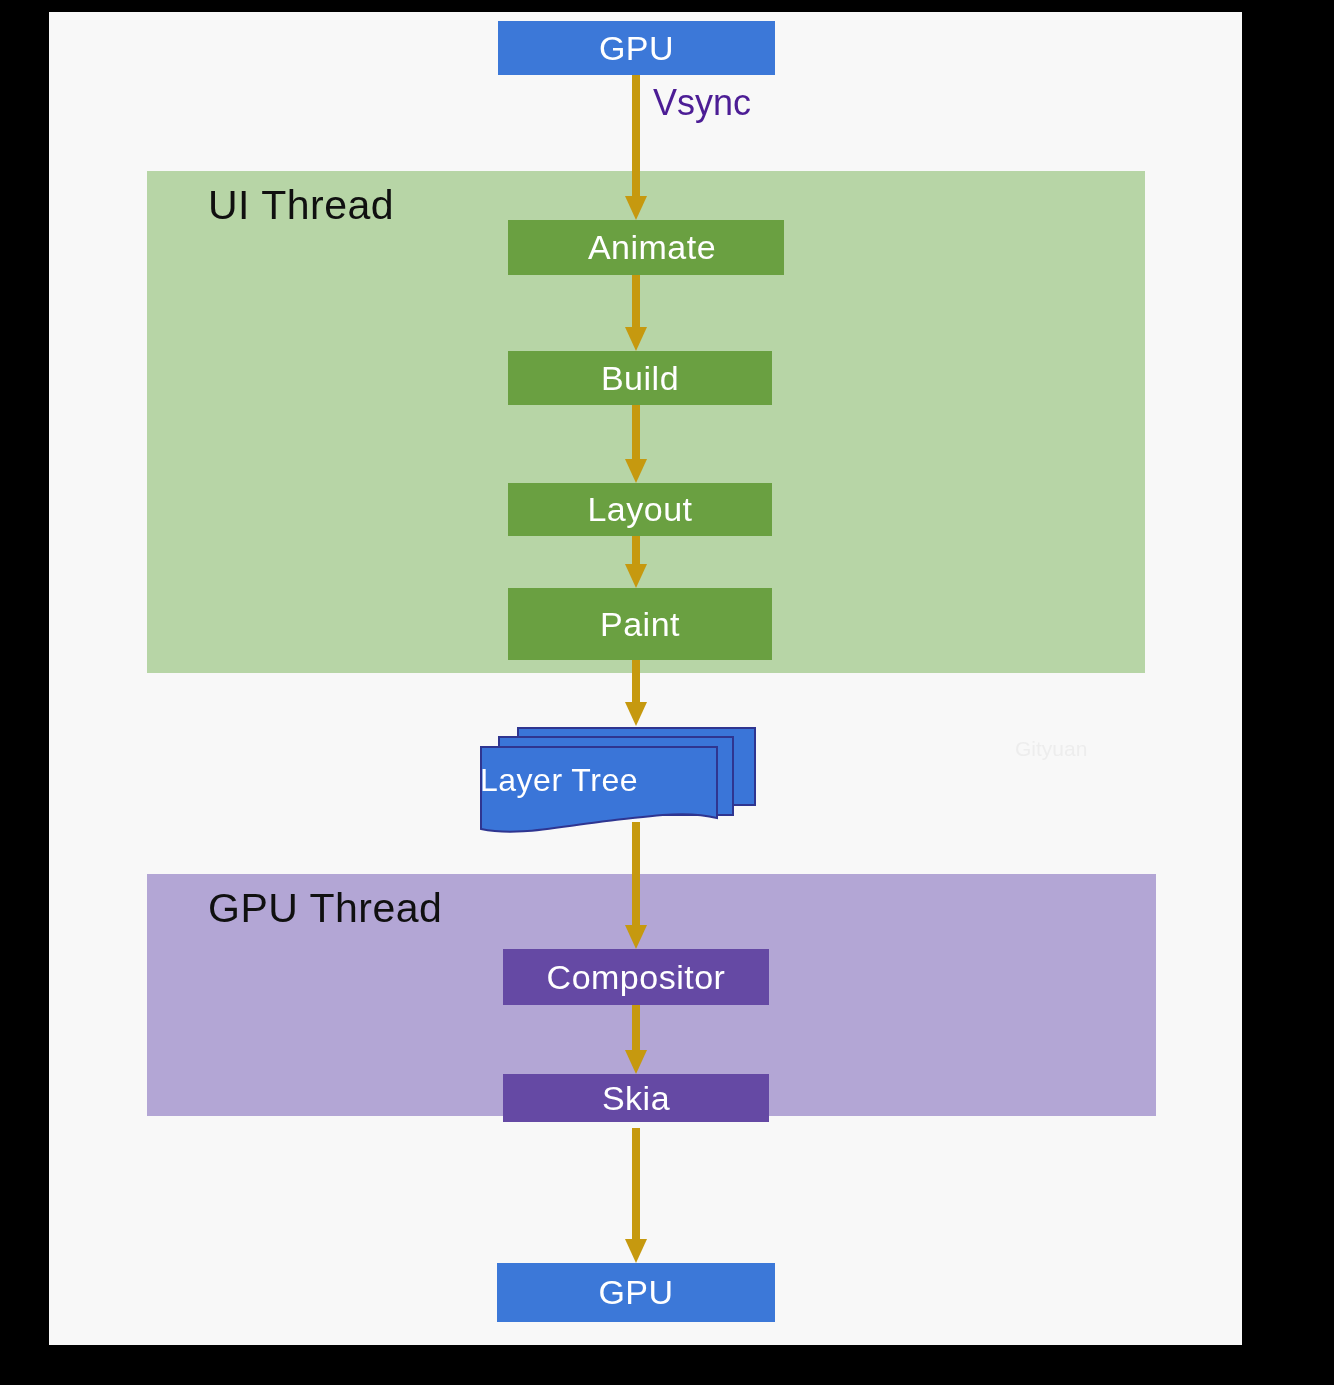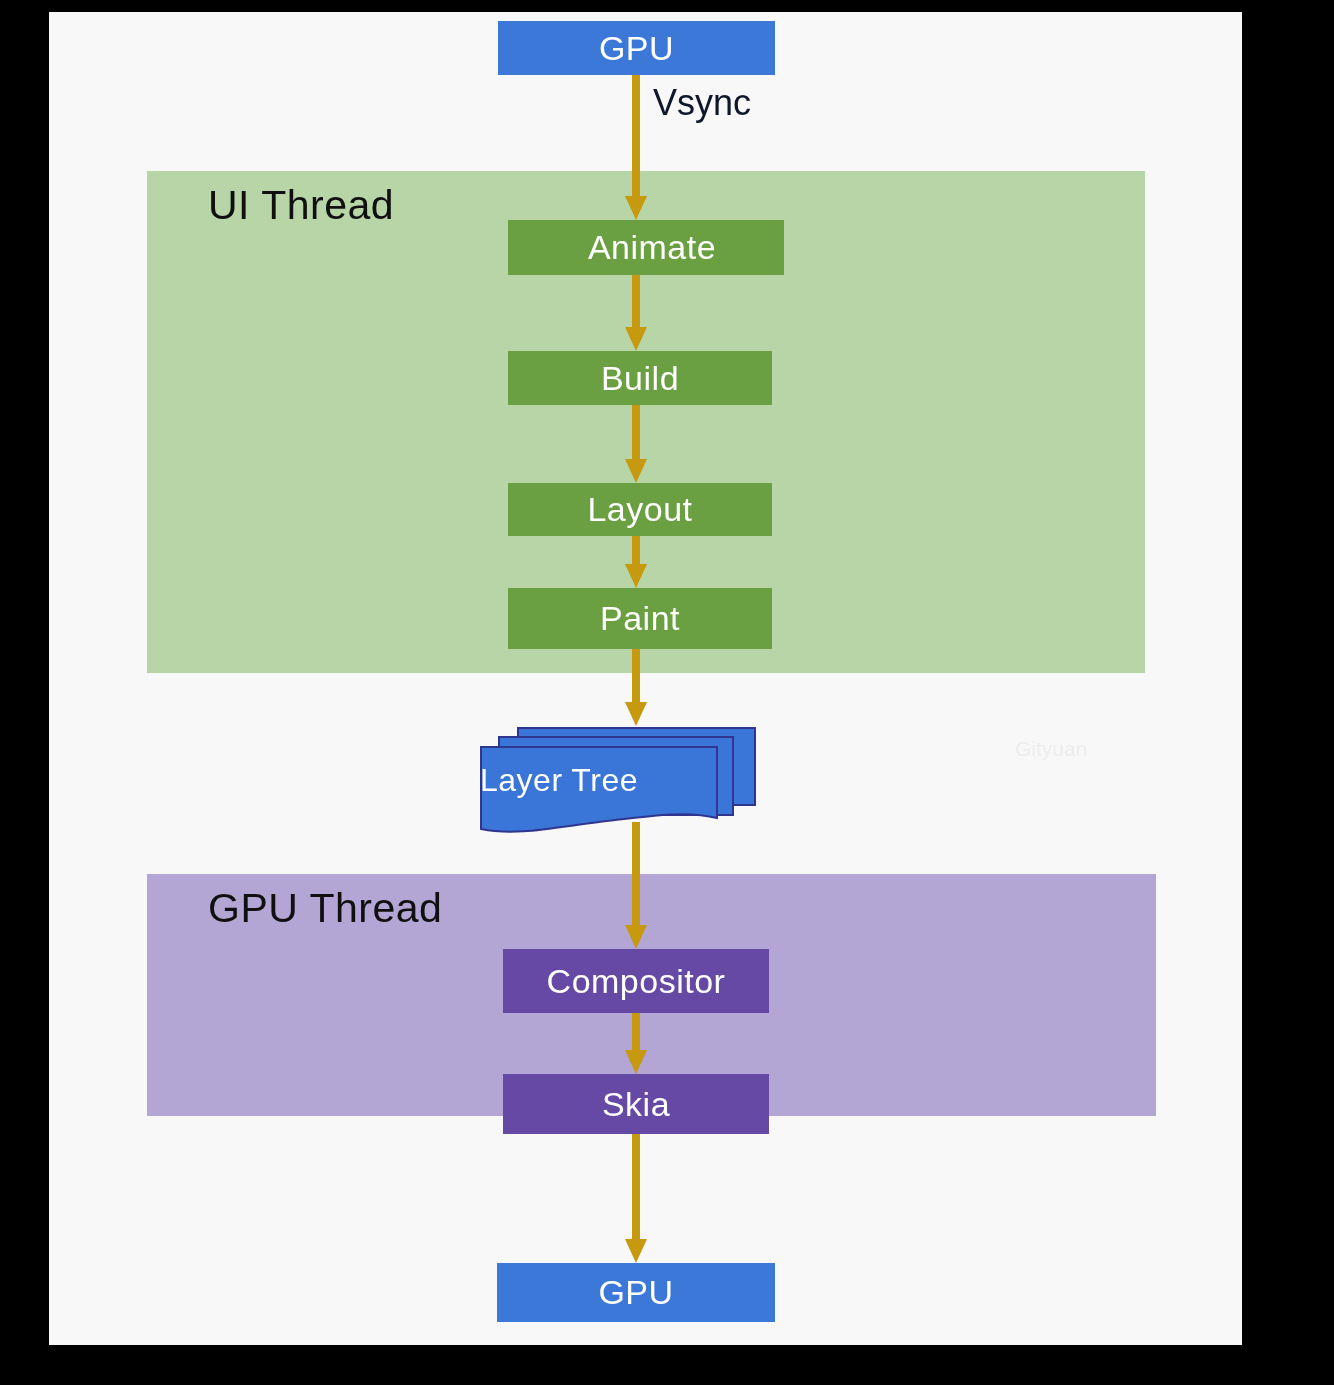--- a/index.html
+++ b/index.html
@@ -22,23 +22,23 @@
     display:flex; align-items:center; justify-content:center;
     letter-spacing:0.5px;
   }
   .node-blue   { background:#3c78d8; }
   .node-green  { background:#6aa041; }
   .node-purple { background:#6549a4; }
   #node-gpu-top    { left:449px; top:9px;    width:277px; height:54px; }
   #node-animate    { left:459px; top:208px;  width:264px; height:55px;padding-left:12px; }
   #node-build      { left:459px; top:339px;  width:264px; height:54px; }
   #node-layout     { left:459px; top:471px;  width:264px; height:53px; }
-  #node-paint      { left:459px; top:576px;  width:264px; height:61px; }
-  #node-compositor { left:454px; top:937px;  width:266px; height:64px; }
-  #node-skia       { left:454px; top:1062px; width:266px; height:60px; }
+  #node-paint      { left:459px; top:576px;  width:264px; height:72px; }
+  #node-compositor { left:454px; top:937px;  width:266px; height:56px; }
+  #node-skia       { left:454px; top:1062px; width:266px; height:48px; }
   #node-gpu-bottom { left:448px; top:1251px; width:278px; height:59px; }
 
   .arrow {
     position:absolute; left:576px; width:22px;
     display:flex; flex-direction:column; align-items:center;
   }
   .arrow-shaft { width:8px; flex:1; background:#c6990f; }
   .arrow-head {
     width:0; height:0; flex:0 0 auto;
     border-left:11px solid transparent;
@@ -48,21 +48,21 @@
   #arrow-vsync      { top:63px;   height:145px; }
   #arrow-anim-build { top:263px;  height:76px;  }
   #arrow-build-layt { top:393px;  height:78px;  }
   #arrow-layt-paint { top:524px;  height:52px;  }
   #arrow-paint-tree { top:631px;  height:83px;  }
   #arrow-tree-comp  { top:810px;  height:127px; }
   #arrow-comp-skia  { top:991px;  height:71px;  }
   #arrow-skia-gpu   { top:1116px; height:135px; }
 
   .edge-label {
-    position:absolute; font-size:36px; color:#0f172a; white-space:nowrap;
+    position:absolute; font-size:36px; color:#4c1d95; white-space:nowrap;
   }
   #label-vsync     { left:604px; top:70px;   }
   #label-gl-vulkan { left:592px; top:1158px; }
 
   #layer-tree-shape { position:absolute; left:431px; top:714px; width:282px; height:122px; }
   #layer-tree-label {
     position:absolute; left:431px; top:750px; width:236px;
     color:#ffffff; font-size:32px; letter-spacing:0.5px;
   }
   #watermark {

